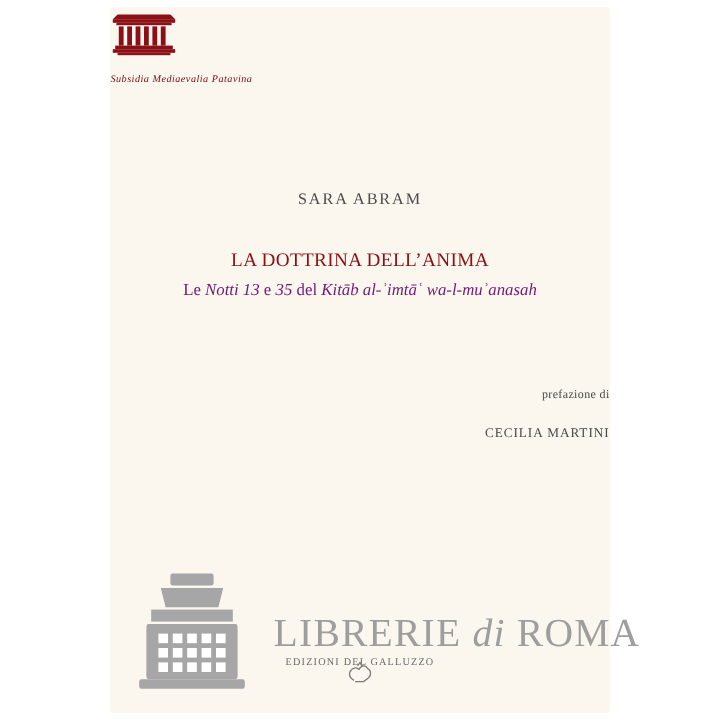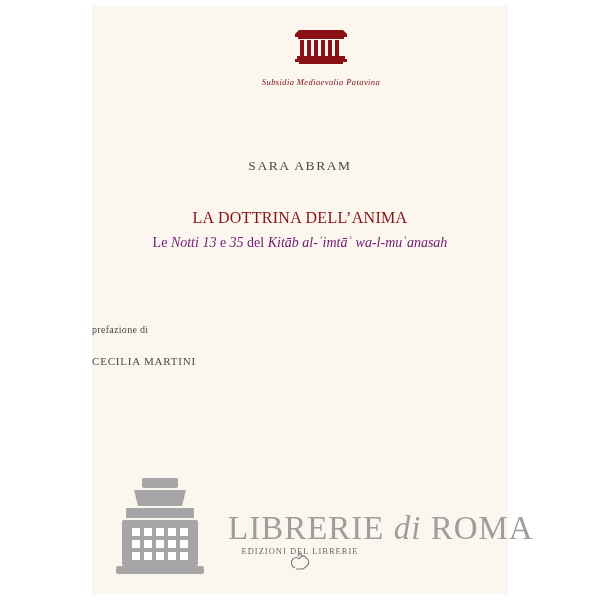--- a/index.html
+++ b/index.html
@@ -25,25 +25,23 @@
     left: 92px;
     top: 6px;
     width: 416px;
     height: 588px;
     background: #fbf6ee;
     overflow: hidden;
   }
   
   #publisher-logo {
     position: absolute;
-    top: 22px;
-    left: 0;
-    width: 100%;
-    text-align: center;
-    margin-left: 21px;
+    top: 4px;
+    left: 0;
+    width: 100%;
   }
   #publisher-logo .mark {
     display: block;
     margin: 0 auto;
   }
   #publisher-logo .series {
     display: block;
     margin-top: 5px;
     font-family: "Liberation Serif", serif;
     font-style: italic;
@@ -86,21 +84,21 @@
   }
   .subtitle .it {
     font-style: italic;
   }
   
   #preface-block {
     position: absolute;
     top: 318px;
     left: 0;
     width: 100%;
-    text-align: left;
+    text-align: right;
     color: #4a4a4a;
   }
   #preface-block .pref-label {
     display: block;
     font-size: 10px;
     letter-spacing: 0.3px;
   }
   #preface-block .pref-name {
     display: block;
     margin-top: 20px;
@@ -188,21 +186,21 @@
       <div class="subtitle">
         <span>Le </span><span class="it">Notti 13</span><span> e </span><span class="it">35</span><span> del </span><span class="it">Kitāb al-ʾimtāʿ wa-l-muʾanasah</span>
       </div>
     </div>
 
     <div id="preface-block">
       <span class="pref-label">prefazione di</span>
       <span class="pref-name">CECILIA MARTINI</span>
     </div>
 
-    <div id="publisher-name">EDIZIONI DEL LIBRERIE</div>
+    <div id="publisher-name">EDIZIONI DEL GALLUZZO</div>
 
     <div id="publisher-emblem">
       <svg width="30" height="22" viewBox="0 0 30 22" xmlns="http://www.w3.org/2000/svg">
         <g fill="none" stroke="#7a7a7a" stroke-width="1.1">
           <path d="M10 18 C6 16 5 12 8 9 C10 7 13 7 14 9"></path>
           <path d="M14 9 C16 5 20 5 21 8"></path>
           <path d="M21 8 C24 9 25 13 22 16"></path>
           <path d="M22 16 L18 19 L11 19"></path>
           <path d="M13 6 L15 3 L17 6"></path>
         </g>

